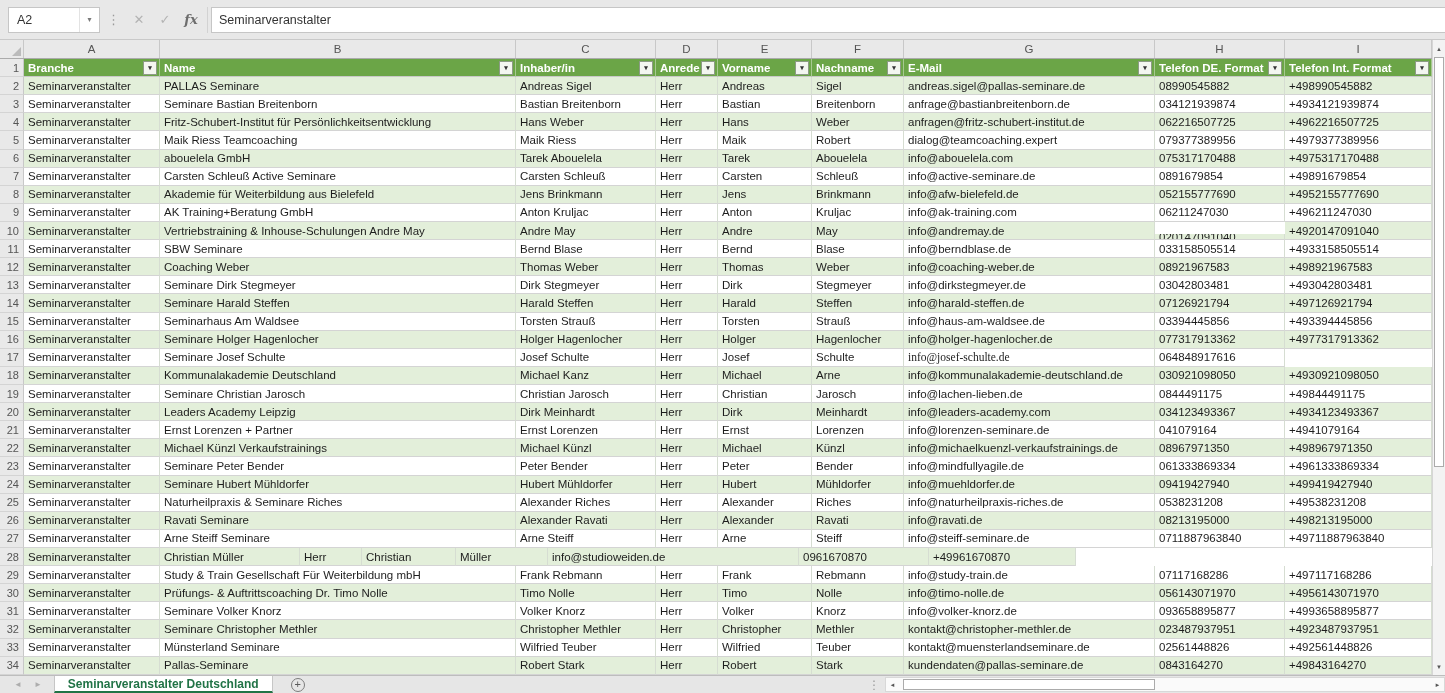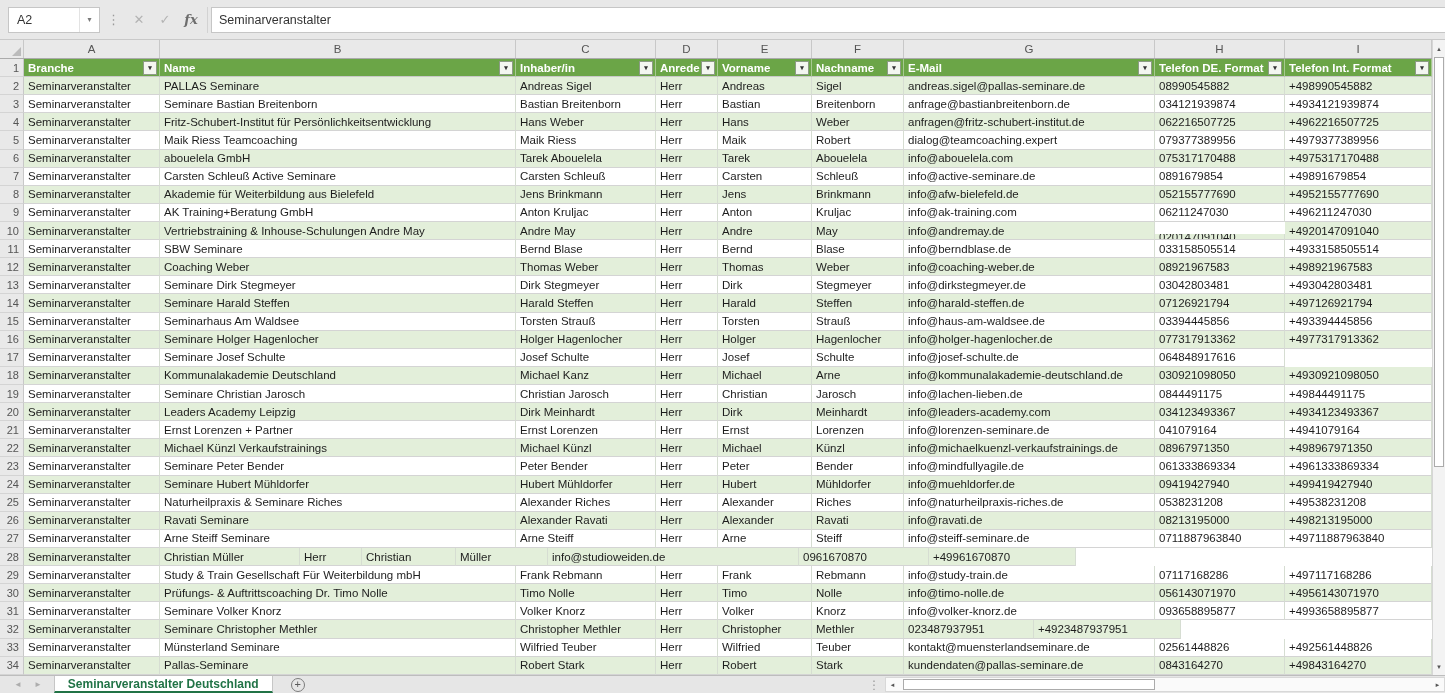--- a/index.html
+++ b/index.html
@@ -308,21 +308,21 @@
             <div class="cell" style="width: 147px; flex: 0 0 147px;">+4977317913362</div>
           </div>
           <div class="grid-row">
             <div class="rownum">17</div>
             <div class="cell" style="width: 136px; flex: 0 0 136px;">Seminarveranstalter</div>
             <div class="cell" style="width: 356px; flex: 0 0 356px;">Seminare Josef Schulte</div>
             <div class="cell" style="width: 140px; flex: 0 0 140px;">Josef Schulte</div>
             <div class="cell" style="width: 62px; flex: 0 0 62px;">Herr</div>
             <div class="cell" style="width: 94px; flex: 0 0 94px;">Josef</div>
             <div class="cell" style="width: 92px; flex: 0 0 92px;">Schulte</div>
-            <div class="cell" style="width: 251px; flex: 0 0 251px;">info@josef-schulte.de</div>
+            <div class="cell" style="width: 251px; flex: 0 0 251px; font-family: Liberation Serif, serif;">info@josef-schulte.de</div>
             <div class="cell" style="width: 130px; flex: 0 0 130px;">064848917616</div>
             <div class="cell" style="width: 147px; flex: 0 0 147px; margin-top: 43px;">+4964848917616</div>
           </div>
           <div class="grid-row band">
             <div class="rownum">18</div>
             <div class="cell" style="width: 136px; flex: 0 0 136px;">Seminarveranstalter</div>
             <div class="cell" style="width: 356px; flex: 0 0 356px;">Kommunalakademie Deutschland</div>
             <div class="cell" style="width: 140px; flex: 0 0 140px;">Michael Kanz</div>
             <div class="cell" style="width: 62px; flex: 0 0 62px;">Herr</div>
             <div class="cell" style="width: 94px; flex: 0 0 94px;">Michael</div>
@@ -487,20 +487,21 @@
             <div class="cell" style="width: 147px; flex: 0 0 147px;">+4993658895877</div>
           </div>
           <div class="grid-row band">
             <div class="rownum">32</div>
             <div class="cell" style="width: 136px; flex: 0 0 136px;">Seminarveranstalter</div>
             <div class="cell" style="width: 356px; flex: 0 0 356px;">Seminare Christopher Methler</div>
             <div class="cell" style="width: 140px; flex: 0 0 140px;">Christopher Methler</div>
             <div class="cell" style="width: 62px; flex: 0 0 62px;">Herr</div>
             <div class="cell" style="width: 94px; flex: 0 0 94px;">Christopher</div>
             <div class="cell" style="width: 92px; flex: 0 0 92px;">Methler</div>
+            <div class="cell" style="width: 251px; flex: 0 0 251px;">kontakt@christopher-methler.de</div>
             <div class="cell" style="width: 130px; flex: 0 0 130px;">023487937951</div>
             <div class="cell" style="width: 147px; flex: 0 0 147px;">+4923487937951</div>
           </div>
           <div class="grid-row">
             <div class="rownum">33</div>
             <div class="cell" style="width: 136px; flex: 0 0 136px;">Seminarveranstalter</div>
             <div class="cell" style="width: 356px; flex: 0 0 356px;">Münsterland Seminare</div>
             <div class="cell" style="width: 140px; flex: 0 0 140px;">Wilfried Teuber</div>
             <div class="cell" style="width: 62px; flex: 0 0 62px;">Herr</div>
             <div class="cell" style="width: 94px; flex: 0 0 94px;">Wilfried</div>

